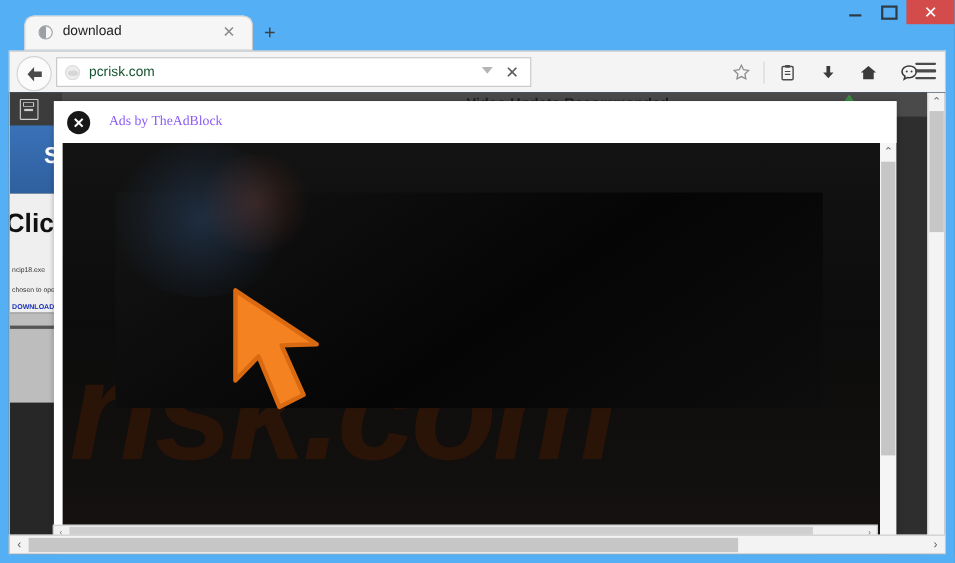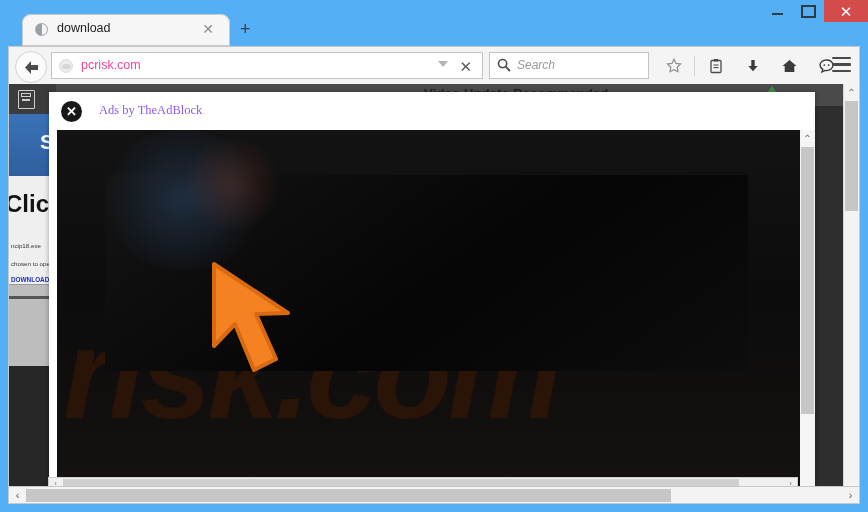--- a/index.html
+++ b/index.html
@@ -39,21 +39,21 @@
   .backbtn{position:absolute;left:6px;top:4px;width:30px;height:30px;border-radius:50%;
            border:1px solid #d3d3d3;background:#fbfbfb;
            display:flex;align-items:center;justify-content:center;}
   .backbtn svg{display:block;}
   .urlbar{position:absolute;left:42px;top:5px;width:432px;height:27px;background:#fff;
           border:1px solid #c4c4c4;box-sizing:border-box;}
   .urlbar .idico{position:absolute;left:7px;top:6px;width:14px;height:14px;border-radius:50%;
           background:#ececec;border:1px solid #dcdcdc;box-sizing:border-box;overflow:hidden;}
   .urlbar .idico:after{content:"";position:absolute;left:2px;top:4px;width:9px;height:5px;
           background:#d6d6d6;border-radius:50%;}
-  .urltext{position:absolute;left:29px;top:5px;font-size:12.5px;color:#ec4899;}
+  .urltext{position:absolute;left:29px;top:5px;font-size:12.5px;color:#14532d;}
   .urlbar .dd{position:absolute;right:34px;top:8px;width:0;height:0;
           border-left:5px solid transparent;border-right:5px solid transparent;
           border-top:6px solid #b5b5b5;}
   .urlbar .stop{position:absolute;right:10px;top:4px;font-size:15px;color:#5a5a5a;line-height:19px;}
 
   .searchbar{position:absolute;left:480px;top:5px;width:160px;height:27px;background:#fff;
           border:1px solid #c4c4c4;box-sizing:border-box;}
   .searchbar .sico{position:absolute;left:7px;top:5px;}
   .searchbar .sph{position:absolute;left:27px;top:5px;font-size:12px;color:#9a9a9a;font-style:italic;}
 
@@ -200,29 +200,20 @@
       </svg>
     </div>
 
     <div class="urlbar">
       <span class="idico"></span>
       <span class="urltext">pcrisk.com</span>
       <span class="dd"></span>
       <span class="stop">✕</span>
     </div>
 
-    <div class="searchbar">
-      <span class="sico">
-        <svg width="14" height="14" viewBox="0 0 14 14">
-          <circle cx="5.6" cy="5.6" r="4.1" fill="none" stroke="#4a4a4a" stroke-width="1.6"></circle>
-          <line x1="8.7" y1="8.7" x2="13" y2="13" stroke="#4a4a4a" stroke-width="1.8"></line>
-        </svg>
-      </span>
-      <span class="sph">Search</span>
-    </div>
 
     <div class="tbicons">
       <div class="tbicon">
         <svg width="16" height="16" viewBox="0 0 16 16">
           <path d="M8 1.3l2 4.1 4.5.6-3.3 3.2.8 4.5L8 11.6 4 13.7l.8-4.5L1.5 6l4.5-.6z" fill="none" stroke="#8e8e8e" stroke-width="1.2"></path>
         </svg>
       </div>
       <div class="tbsep"></div>
       <div class="tbicon">
         <svg width="16" height="16" viewBox="0 0 16 16">

